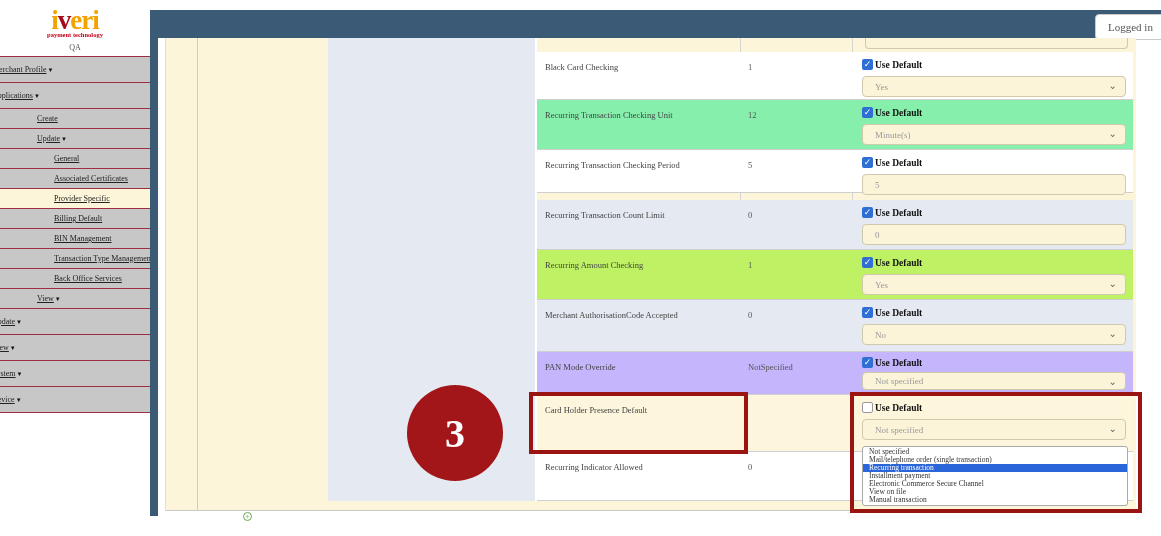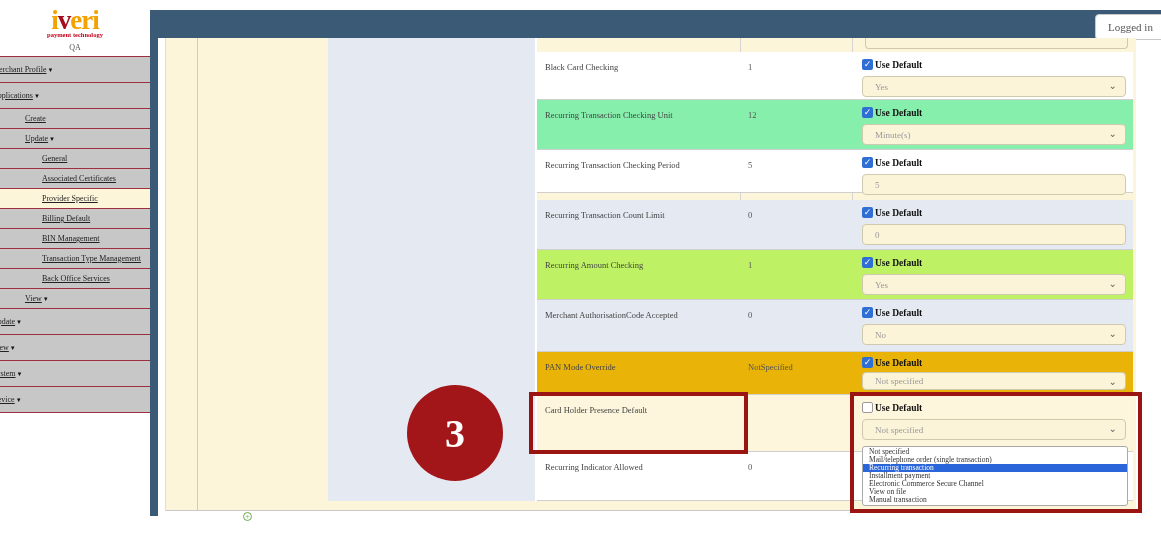--- a/index.html
+++ b/index.html
@@ -14,21 +14,21 @@
   #logo-sub { text-align:center; color:#c40016; font-size:6.5px; font-weight:bold; margin-top:-3px; }
   #env { text-align:center; color:#555; font-size:8px; margin-top:5px; margin-bottom:4px; }
   #menu { border-top:1px solid #9c2f42; margin-left:-8px; width:166px; }
   .mitem { background:#c7c7c7; border-bottom:1px solid #9c2f42; display:flex; align-items:center;
            font-size:8px; color:#222; cursor:pointer; }
   .mitem.lvl0 { height:26px; padding-left:8px; }
   .mitem.lvl0 .mlabel { margin-left:-8px; }
   .mitem.lvl1 { height:20px; padding-left:33px; }
   .mitem.lvl2 { height:20px; padding-left:50px; }
   .mitem.active { background:#fdf5da; }
-  .mlabel { text-decoration:underline; white-space:nowrap; }
+  .mlabel { text-decoration:underline; white-space:nowrap;margin-left:12px; }
   .arrow { font-size:6px; color:#111; margin-left:1px; }
 
   
   #topbar { left:150px; top:10px; width:1011px; height:28px; background:#3b5a75; }
   #leftstrip { left:150px; top:10px; width:8px; height:506px; background:#3b5a75; }
   #loggedin { left:1095px; top:14px; width:80px; height:26px; background:#fff; border:1px solid #c9c9c9;
      border-radius:4px; font-size:11px; color:#555; display:flex; align-items:center; padding-left:12px; }
 
   
   #cream { left:166px; top:38px; width:970px; height:473px; background:#fcf5da; border-bottom:1px solid #c9c9c9; }
@@ -220,21 +220,21 @@
       <div class="cell-value">0</div>
       <div class="usedef">
         <span class="cb">✓</span>
         <span class="udlabel">Use Default</span>
       </div>
       <div class="ctl">
         <span>No</span>
         <span class="chev">⌄</span>
       </div>
     </div>
-    <div class="trow" style="top: 314px; height: 43px; background: #eab308; border-bottom: 1px solid rgb(207, 207, 207);">
+    <div class="trow" style="top: 314px; height: 43px; background: #c4b5fd; border-bottom: 1px solid rgb(207, 207, 207);">
       <div class="cell-label">PAN Mode Override</div>
       <div class="cell-value">NotSpecified</div>
       <div class="usedef" style="top: 5px;">
         <span class="cb">✓</span>
         <span class="udlabel">Use Default</span>
       </div>
       <div class="ctl" style="top: 20px; height: 18px;">
         <span>Not specified</span>
         <span class="chev">⌄</span>
       </div>

